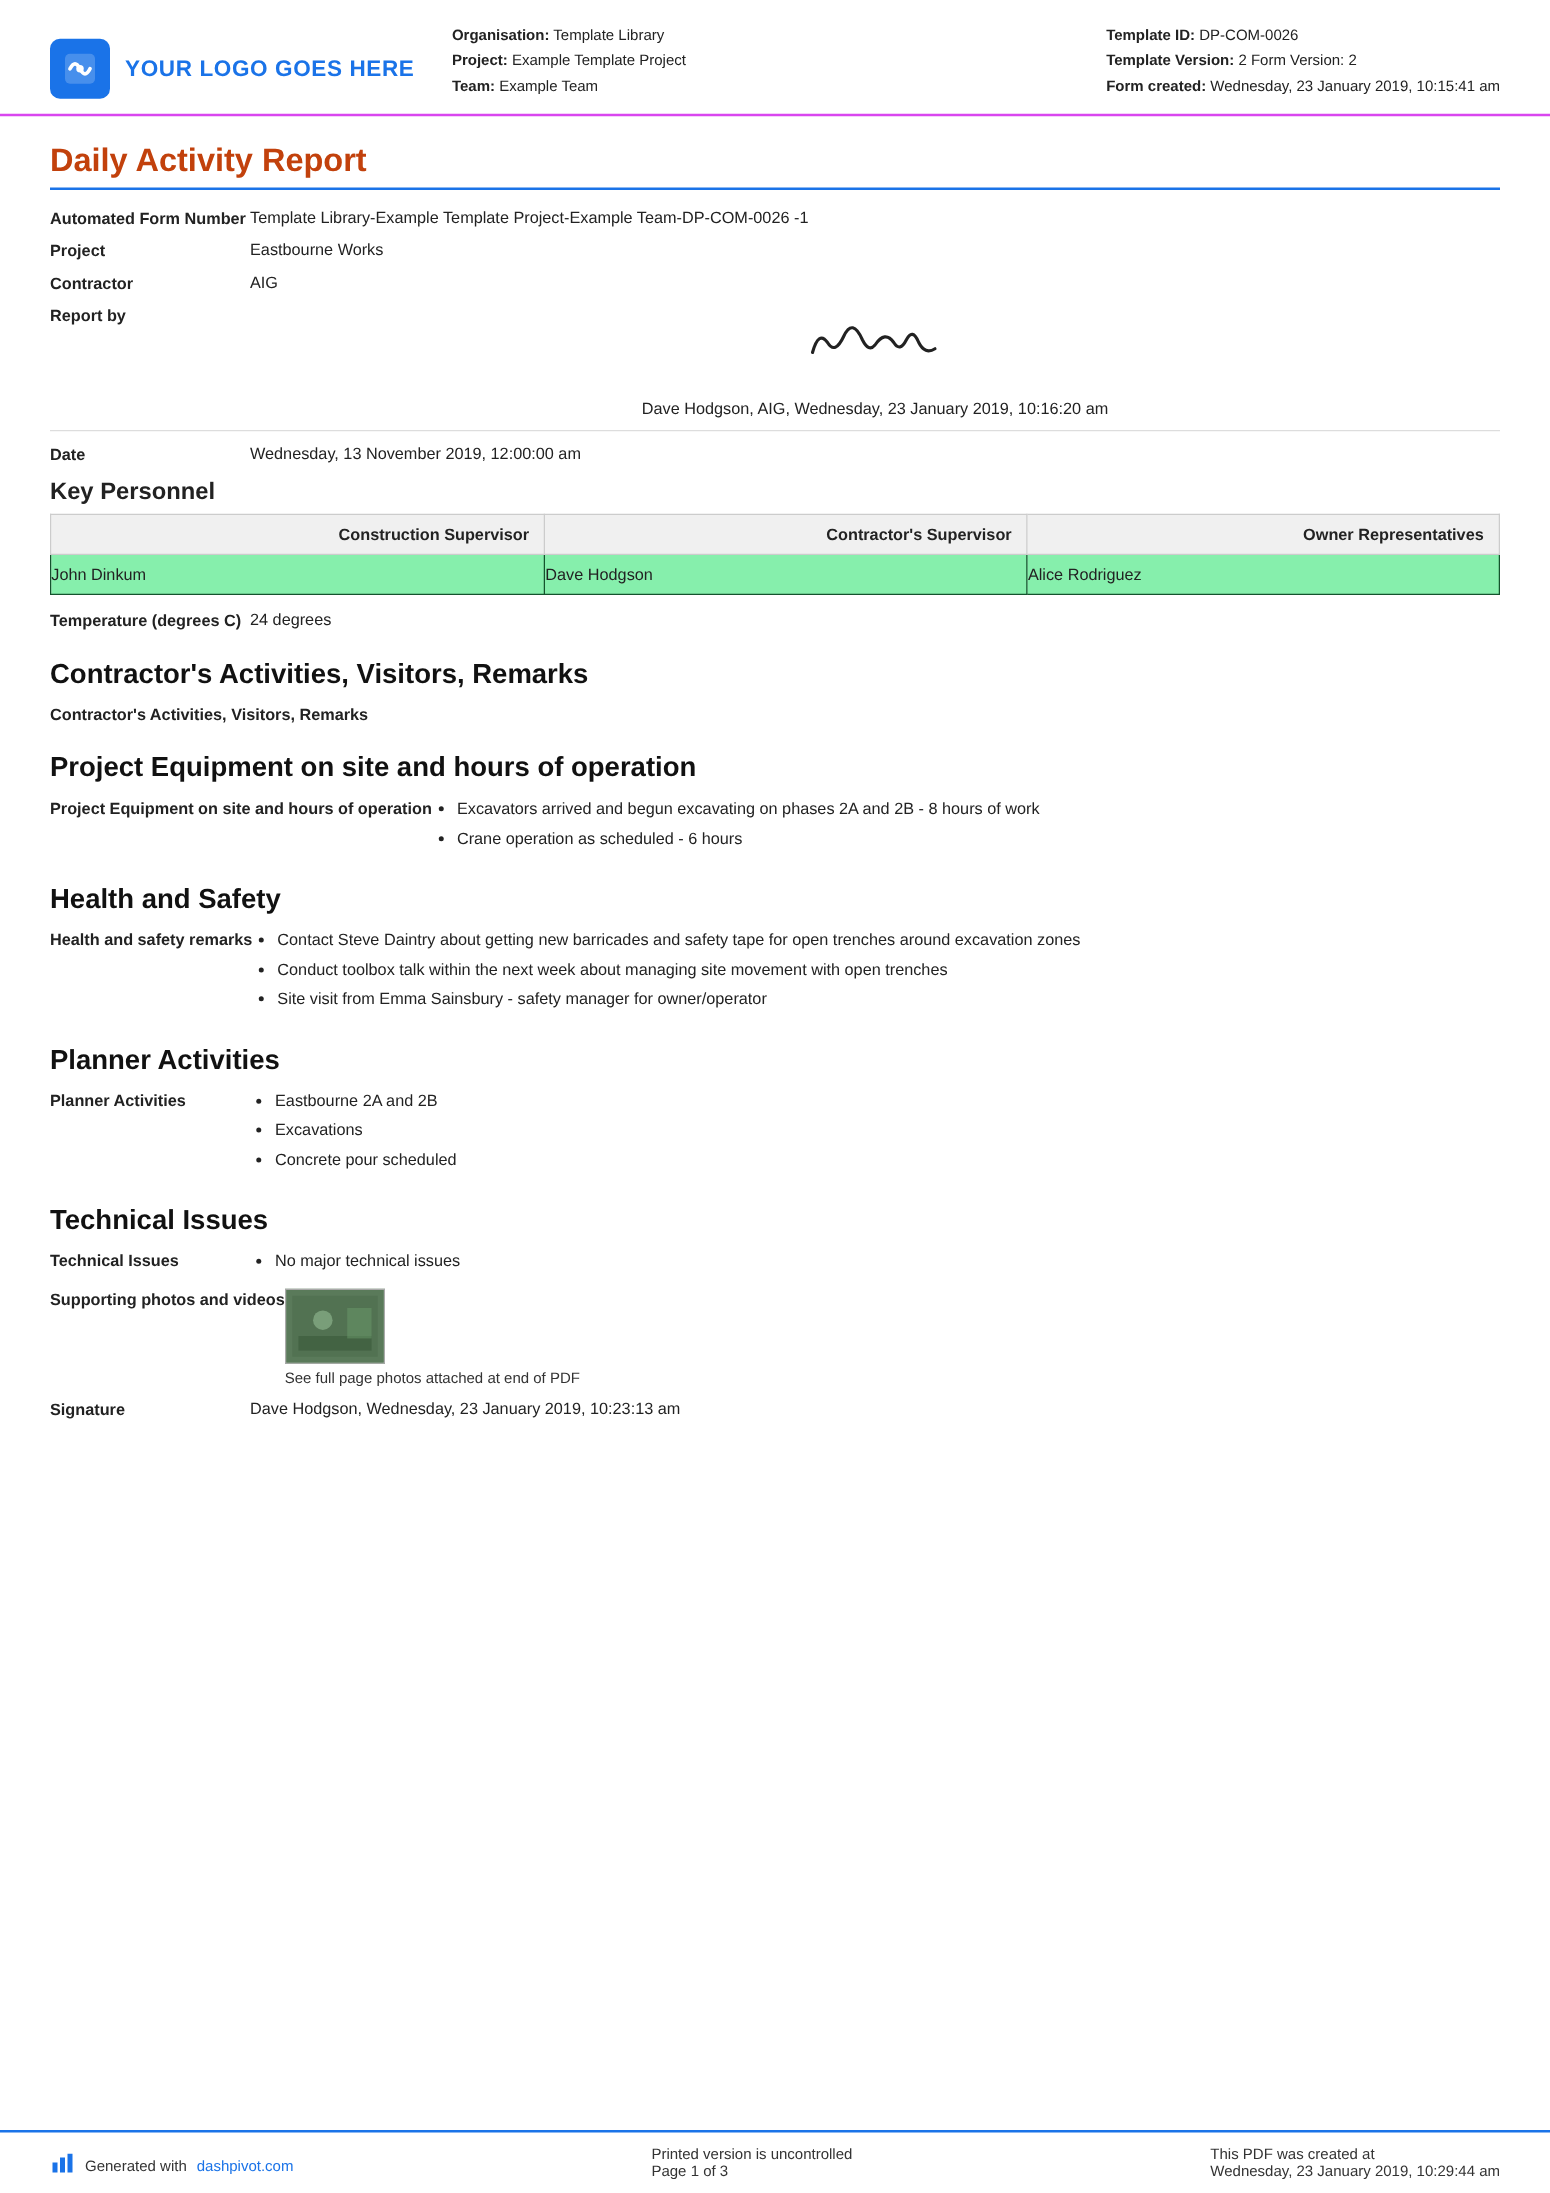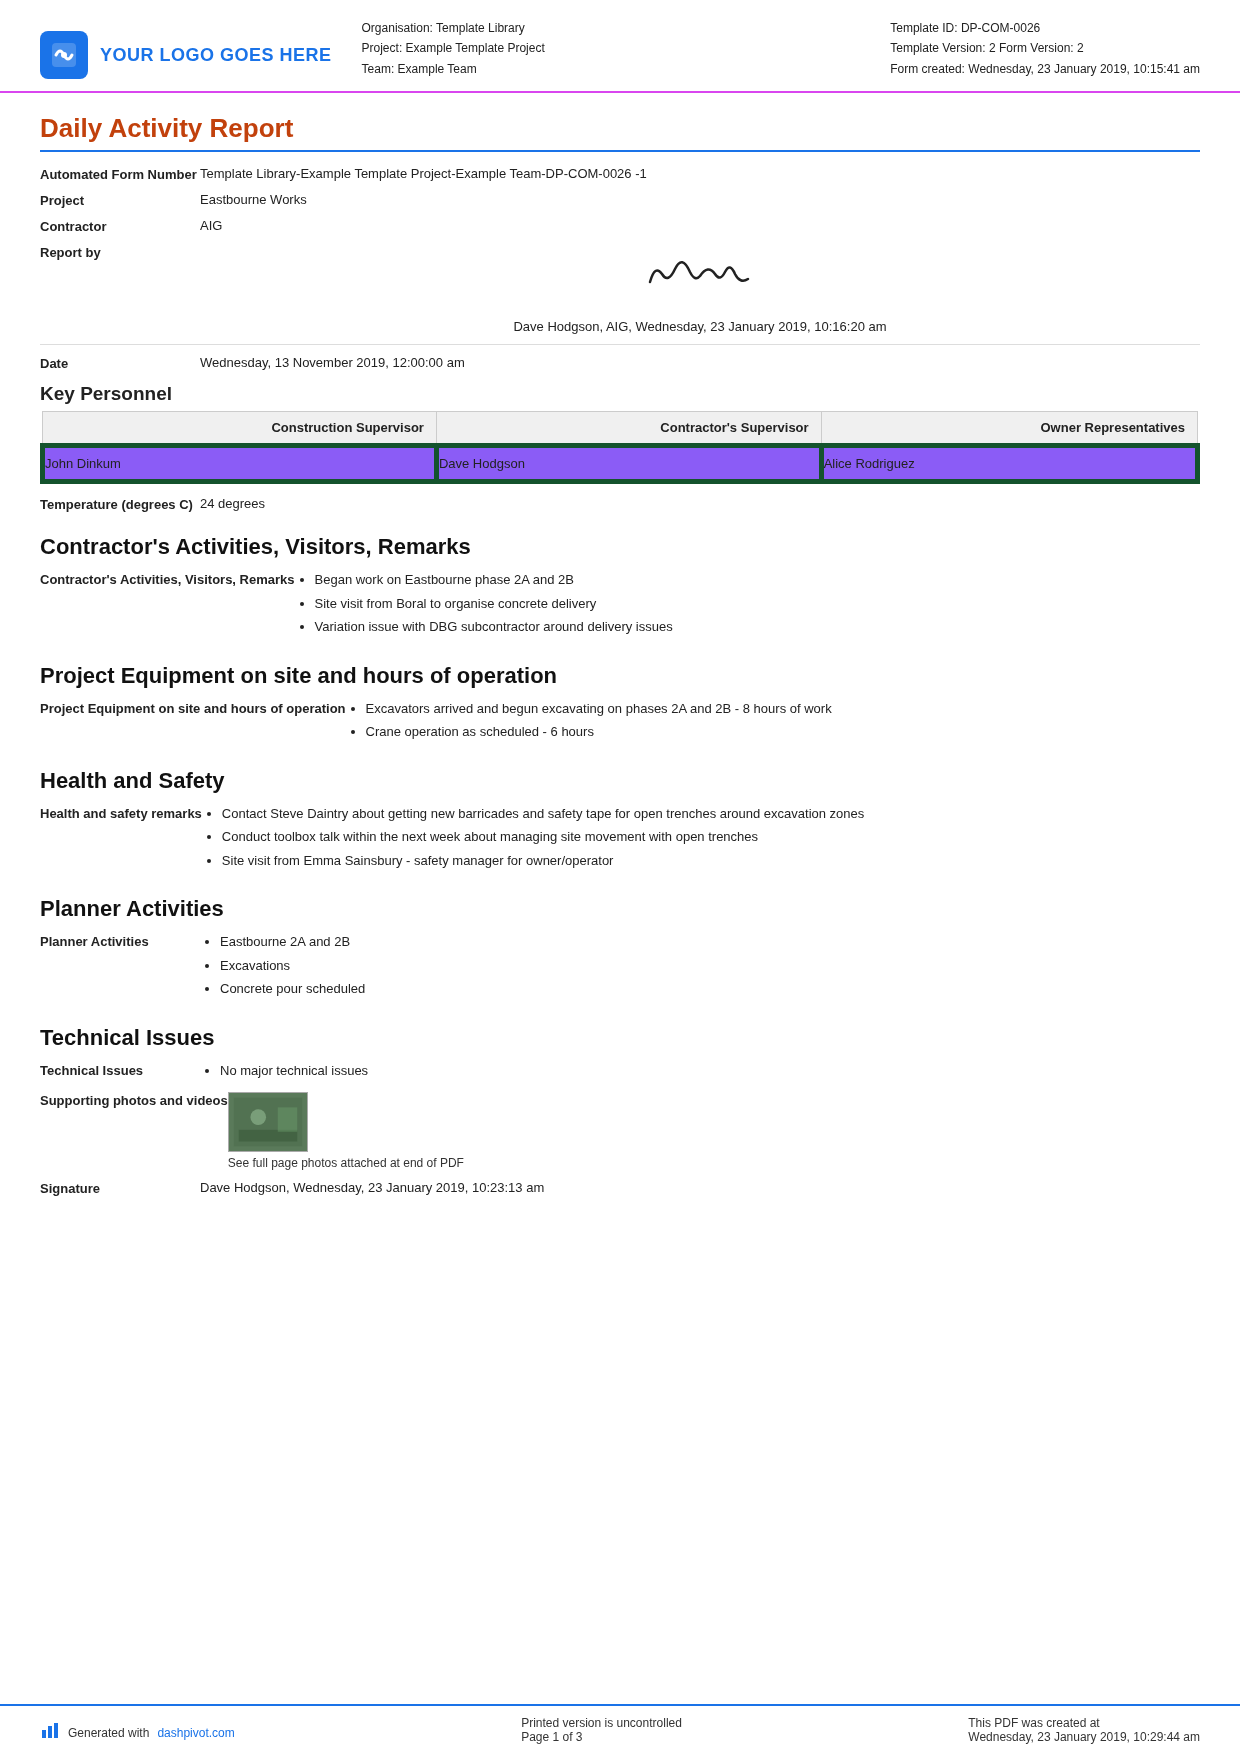--- a/index.html
+++ b/index.html
@@ -54,21 +54,21 @@
       padding-left: 30px;
       font-size: 12px;
       line-height: 1.7;
     }
     .header-meta-right {
       min-width: 280px;
       font-size: 12px;
       line-height: 1.7;
     }
     .header-meta span.label,
-    .header-meta-right span.label { font-weight: normal; }
+    .header-meta-right span.label { font-weight: bold; }
     
     .content {
       flex: 1;
       padding: 20px 40px 20px 40px;
     }
     .report-title {
       font-size: 26px;
       font-weight: bold;
       color: #c2410c;
       border-bottom: 2px solid #1a73e8;
@@ -117,23 +117,23 @@
       font-size: 13px;
     }
     .personnel-table th {
       background: #f0f0f0;
       border: 1px solid #ccc;
       padding: 8px 12px;
       font-weight: bold;
       text-align: right;
     }
     .personnel-table td {
-      border: 5px solid #14532d;
+      border: 1px solid #14532d;
       padding: 8px 0;
-      background: #8b5cf6;
+      background: #86efac;
     }
     
     .section-heading {
       font-size: 22px;
       font-weight: bold;
       color: #111;
       margin-top: 22px;
       margin-bottom: 10px;
     }
     .section-content {
@@ -295,25 +295,20 @@
 
 
     <div class="field-row">
       <div class="field-label">Temperature (degrees C)</div>
       <div class="field-value">24 degrees</div>
     </div>
 
     <div class="section-heading">Contractor's Activities, Visitors, Remarks</div>
     <div class="section-content">
       <div class="section-field-label">Contractor's Activities, Visitors, Remarks</div>
-      <ul class="bullet-list">
-        <li>Began work on Eastbourne phase 2A and 2B</li>
-        <li>Site visit from Boral to organise concrete delivery</li>
-        <li>Variation issue with DBG subcontractor around delivery issues</li>
-      </ul>
     </div>
 
     <div class="section-heading">Project Equipment on site and hours of operation</div>
     <div class="section-content">
       <div class="section-field-label">Project Equipment on site and hours of operation</div>
       <ul class="bullet-list">
         <li>Excavators arrived and begun excavating on phases 2A and 2B - 8 hours of work</li>
         <li>Crane operation as scheduled - 6 hours</li>
       </ul>
     </div>

